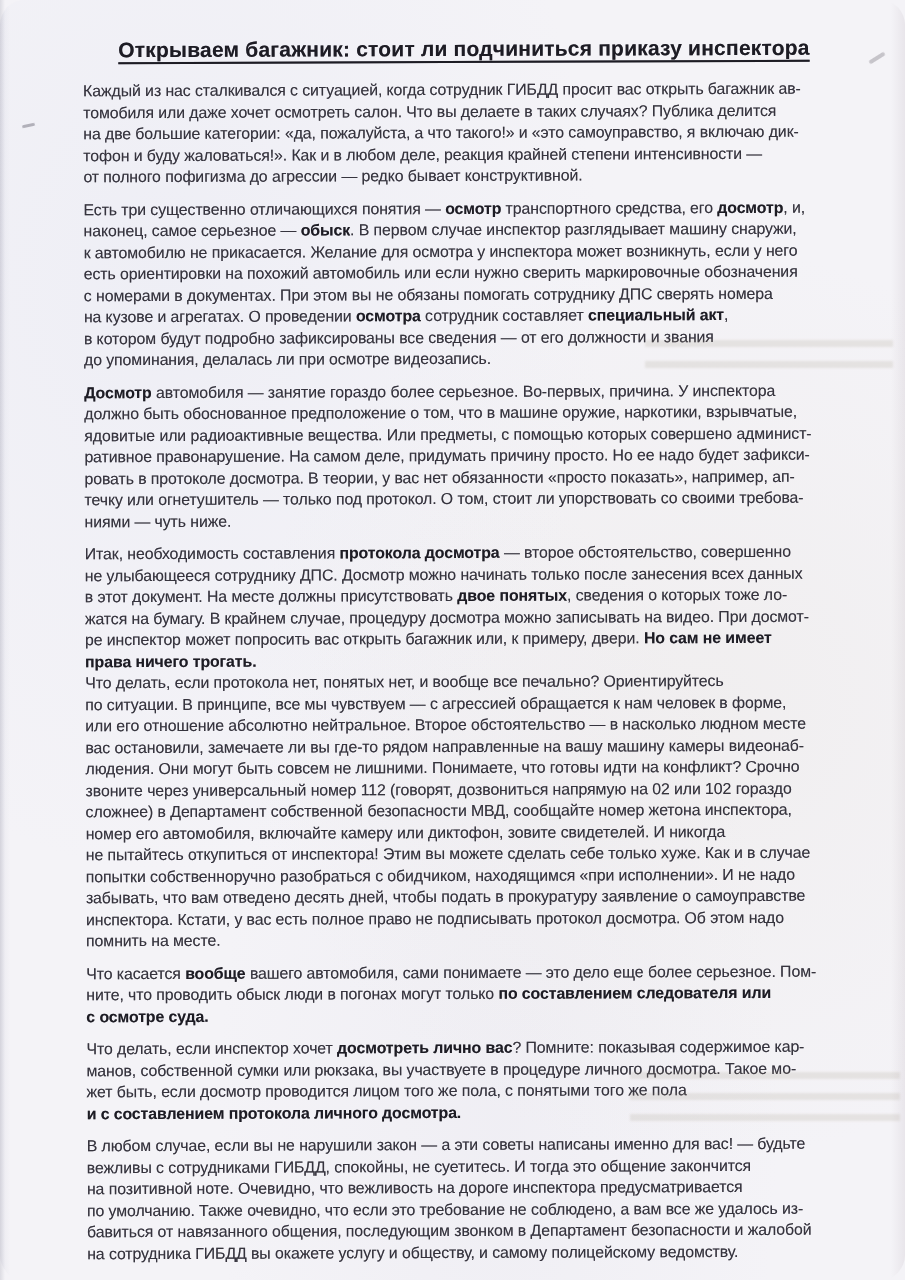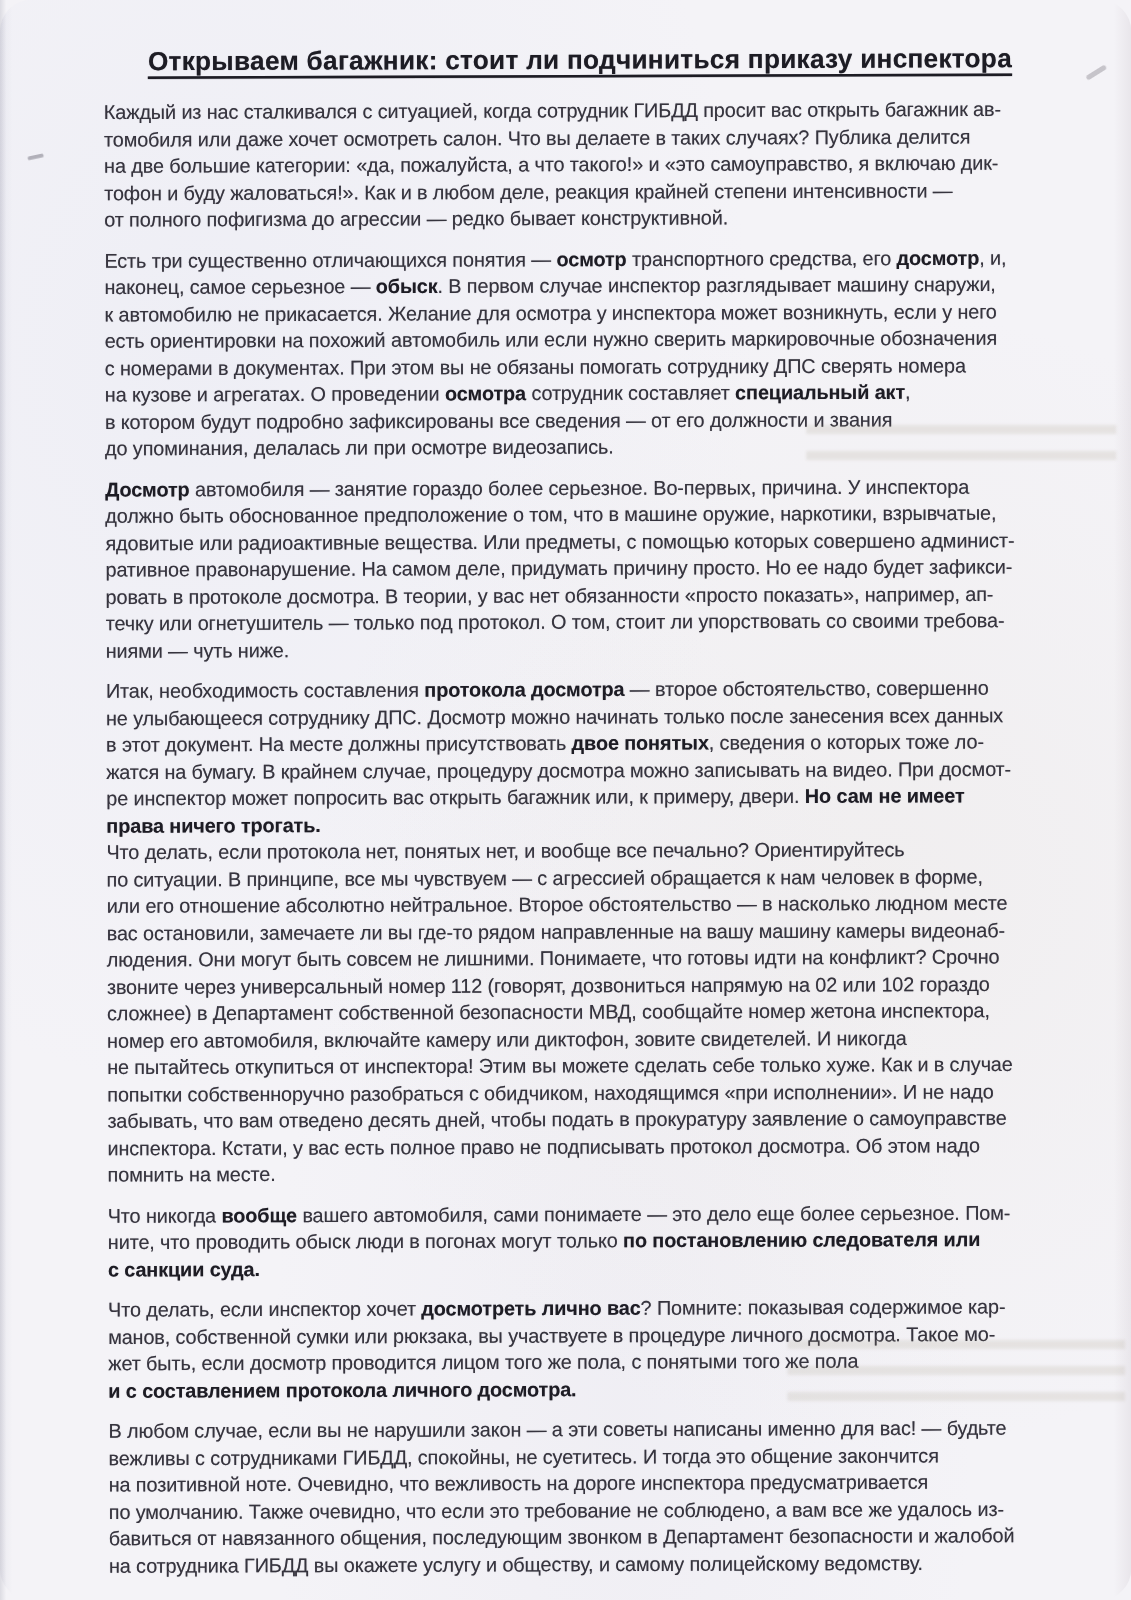--- a/index.html
+++ b/index.html
@@ -84,21 +84,21 @@
 <body>
 
 <div class="page">
   <div class="scan">
     <h1 class="doc-title">Открываем багажник: стоит ли подчиниться приказу инспектора</h1>
     <div class="body-text">
         <p class="para"><span>Каждый из нас сталкивался с ситуацией, когда сотрудник ГИБДД просит вас открыть багажник ав-</span><br><span>томобиля или даже хочет осмотреть салон. Что вы делаете в таких случаях? Публика делится</span><br><span>на две большие категории: «да, пожалуйста, а что такого!» и «это самоуправство, я включаю дик-</span><br><span>тофон и буду жаловаться!». Как и в любом деле, реакция крайней степени интенсивности —</span><br><span>от полного пофигизма до агрессии — редко бывает конструктивной.</span></p>
         <p class="para"><span>Есть три существенно отличающихся понятия — </span><span class="b">осмотр</span><span> транспортного средства, его </span><span class="b">досмотр</span><span>, и,</span><br><span>наконец, самое серьезное — </span><span class="b">обыск</span><span>. В первом случае инспектор разглядывает машину снаружи,</span><br><span>к автомобилю не прикасается. Желание для осмотра у инспектора может возникнуть, если у него</span><br><span>есть ориентировки на похожий автомобиль или если нужно сверить маркировочные обозначения</span><br><span>с номерами в документах. При этом вы не обязаны помогать сотруднику ДПС сверять номера</span><br><span>на кузове и агрегатах. О проведении </span><span class="b">осмотра</span><span> сотрудник составляет </span><span class="b">специальный акт</span><span>,</span><br><span>в котором будут подробно зафиксированы все сведения — от его должности и звания</span><br><span>до упоминания, делалась ли при осмотре видеозапись.</span></p>
         <p class="para"><span class="b">Досмотр</span><span> автомобиля — занятие гораздо более серьезное. Во-первых, причина. У инспектора</span><br><span>должно быть обоснованное предположение о том, что в машине оружие, наркотики, взрывчатые,</span><br><span>ядовитые или радиоактивные вещества. Или предметы, с помощью которых совершено админист-</span><br><span>ративное правонарушение. На самом деле, придумать причину просто. Но ее надо будет зафикси-</span><br><span>ровать в протоколе досмотра. В теории, у вас нет обязанности «просто показать», например, ап-</span><br><span>течку или огнетушитель — только под протокол. О том, стоит ли упорствовать со своими требова-</span><br><span>ниями — чуть ниже.</span></p>
         <p class="para"><span>Итак, необходимость составления </span><span class="b">протокола досмотра</span><span> — второе обстоятельство, совершенно</span><br><span>не улыбающееся сотруднику ДПС. Досмотр можно начинать только после занесения всех данных</span><br><span>в этот документ. На месте должны присутствовать </span><span class="b">двое понятых</span><span>, сведения о которых тоже ло-</span><br><span>жатся на бумагу. В крайнем случае, процедуру досмотра можно записывать на видео. При досмот-</span><br><span>ре инспектор может попросить вас открыть багажник или, к примеру, двери. </span><span class="b">Но сам не имеет</span><br><span class="b">права ничего трогать.</span><br><span>Что делать, если протокола нет, понятых нет, и вообще все печально? Ориентируйтесь</span><br><span>по ситуации. В принципе, все мы чувствуем — с агрессией обращается к нам человек в форме,</span><br><span>или его отношение абсолютно нейтральное. Второе обстоятельство — в насколько людном месте</span><br><span>вас остановили, замечаете ли вы где-то рядом направленные на вашу машину камеры видеонаб-</span><br><span>людения. Они могут быть совсем не лишними. Понимаете, что готовы идти на конфликт? Срочно</span><br><span>звоните через универсальный номер 112 (говорят, дозвониться напрямую на 02 или 102 гораздо</span><br><span>сложнее) в Департамент собственной безопасности МВД, сообщайте номер жетона инспектора,</span><br><span>номер его автомобиля, включайте камеру или диктофон, зовите свидетелей. И никогда</span><br><span>не пытайтесь откупиться от инспектора! Этим вы можете сделать себе только хуже. Как и в случае</span><br><span>попытки собственноручно разобраться с обидчиком, находящимся «при исполнении». И не надо</span><br><span>забывать, что вам отведено десять дней, чтобы подать в прокуратуру заявление о самоуправстве</span><br><span>инспектора. Кстати, у вас есть полное право не подписывать протокол досмотра. Об этом надо</span><br><span>помнить на месте.</span></p>
-        <p class="para"><span>Что никогда </span><span class="b">вообще</span><span> вашего автомобиля, сами понимаете — это дело еще более серьезное. Пом-</span><br><span>ните, что проводить обыск люди в погонах могут только </span><span class="b">по постановлению следователя или</span><br><span class="b">с санкции суда.</span></p>
+        <p class="para"><span>Что касается </span><span class="b">вообще</span><span> вашего автомобиля, сами понимаете — это дело еще более серьезное. Пом-</span><br><span>ните, что проводить обыск люди в погонах могут только </span><span class="b">по составлением следователя или</span><br><span class="b">с осмотре суда.</span></p>
         <p class="para"><span>Что делать, если инспектор хочет </span><span class="b">досмотреть лично вас</span><span>? Помните: показывая содержимое кар-</span><br><span>манов, собственной сумки или рюкзака, вы участвуете в процедуре личного досмотра. Такое мо-</span><br><span>жет быть, если досмотр проводится лицом того же пола, с понятыми того же пола</span><br><span class="b">и с составлением протокола личного досмотра.</span></p>
         <p class="para"><span>В любом случае, если вы не нарушили закон — а эти советы написаны именно для вас! — будьте</span><br><span>вежливы с сотрудниками ГИБДД, спокойны, не суетитесь. И тогда это общение закончится</span><br><span>на позитивной ноте. Очевидно, что вежливость на дороге инспектора предусматривается</span><br><span>по умолчанию. Также очевидно, что если это требование не соблюдено, а вам все же удалось из-</span><br><span>бавиться от навязанного общения, последующим звонком в Департамент безопасности и жалобой</span><br><span>на сотрудника ГИБДД вы окажете услугу и обществу, и самому полицейскому ведомству.</span></p>
       </div>
   </div>
 
   <div class="artifact speck"></div>
   <div class="artifact corner-mark"></div>
   <div class="artifact ghost ghost-a"></div>
   <div class="artifact ghost ghost-b"></div>
   <div class="artifact edge-shadow-left"></div>

